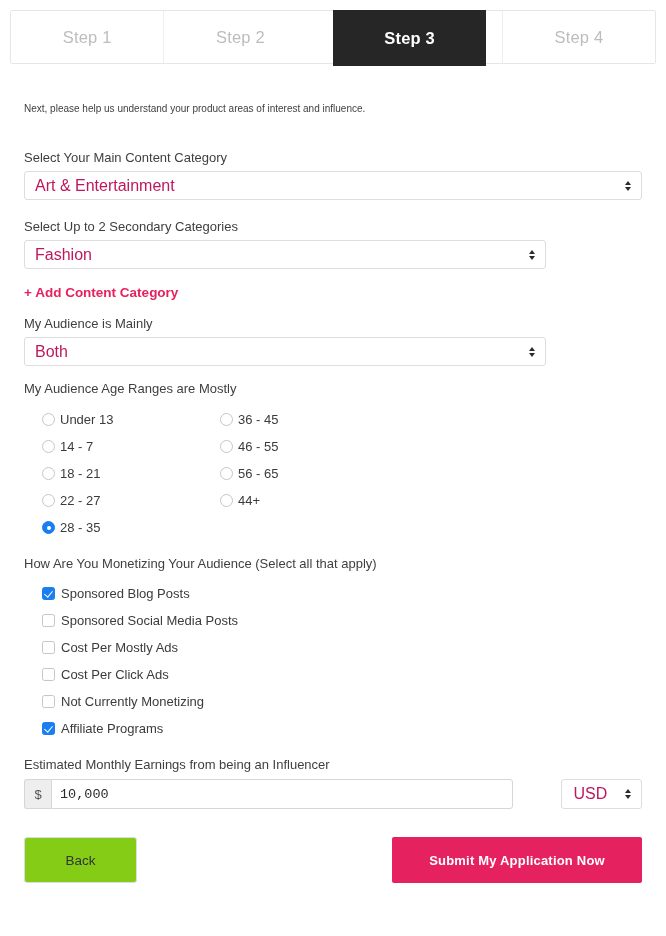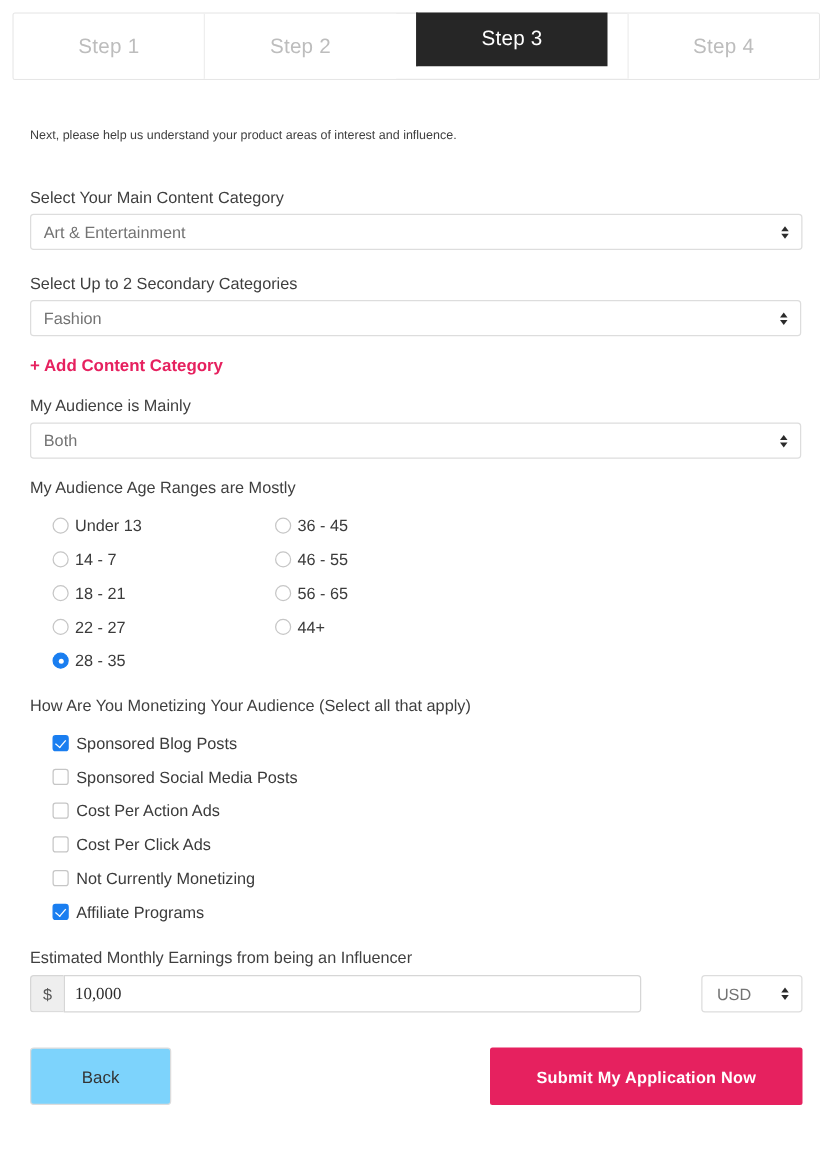--- a/index.html
+++ b/index.html
@@ -31,24 +31,24 @@
     color: #bdbdbd;
     letter-spacing: .2px;
     border-left: 1px solid #eeeeee;
     background: #fff;
     user-select: none;
   }
   .step:first-child { border-left: none; }
   .step.active {
     background: #262626;
     color: #ffffff;
-    font-weight: normal;
+    font-weight: bold;
     border-left-color: #262626;
     margin: -1px 16px;
-    height: 43px;
+    height: 56px;
   }
 
   
   .content { padding: 0 24px; }
 
   .intro {
     margin: 38px 0 0 0;
     font-size: 10px;
     color: #3f3f3f;
     line-height: 1.4;
@@ -67,24 +67,24 @@
   .select-wrap {
     position: relative;
     height: 29px;
     border: 1px solid #dddddd;
     border-radius: 3px;
     background: #fff;
     display: flex;
     align-items: center;
   }
   .select-wrap.w-full { width: 618px; }
-  .select-wrap.w-sub  { width: 617px; }
+  .select-wrap.w-sub  { width: 522px; }
   .select-value {
-    font-size: 13px;
-    color: #737373;
+    font-size: 16px;
+    color: #be185d;
     padding-left: 10px;
     flex: 1 1 auto;
     white-space: nowrap;
     overflow: hidden;
   }
   .select-arrows {
     width: 22px;
     display: flex;
     flex-direction: column;
     align-items: center;
@@ -204,21 +204,21 @@
     border: 1px solid #d6d6d6;
     border-right: none;
     border-radius: 3px 0 0 3px;
     font-size: 13px;
     color: #555;
   }
   .money-input {
     flex: 1 1 auto;
     border: 1px solid #d6d6d6;
     border-radius: 0 3px 3px 0;
-    font-family: Liberation Serif, serif;
+    font-family: Liberation Mono, monospace;
     font-size: 13.5px;
     color: #2b2b2b;
     padding: 0 8px;
     outline: none;
     background: #fff;
   }
   .currency-wrap {
     margin-left: 48px;
     width: 85px;
     height: 30px;
@@ -231,21 +231,21 @@
 
   
   .footer {
     margin-top: 28px;
     display: flex;
     align-items: center;
     justify-content: space-between;
   }
   .btn-back {
     width: 113px; height: 46px;
-    background: #7dd3fc;
+    background: #84cc16;
     border: 1px solid #dcdcdc;
     border-radius: 3px;
     font-family: "Liberation Sans", sans-serif;
     font-size: 13.5px;
     color: #333;
     cursor: pointer;
   }
   .btn-submit {
     width: 250px; height: 46px;
     background: #e6215f;
@@ -375,21 +375,21 @@
       <label class="copt">
         <span class="cbox checked"></span>
         <span>Sponsored Blog Posts</span>
       </label>
       <label class="copt">
         <span class="cbox"></span>
         <span>Sponsored Social Media Posts</span>
       </label>
       <label class="copt">
         <span class="cbox"></span>
-        <span>Cost Per Action Ads</span>
+        <span>Cost Per Mostly Ads</span>
       </label>
       <label class="copt">
         <span class="cbox"></span>
         <span>Cost Per Click Ads</span>
       </label>
       <label class="copt">
         <span class="cbox"></span>
         <span>Not Currently Monetizing</span>
       </label>
       <label class="copt">

